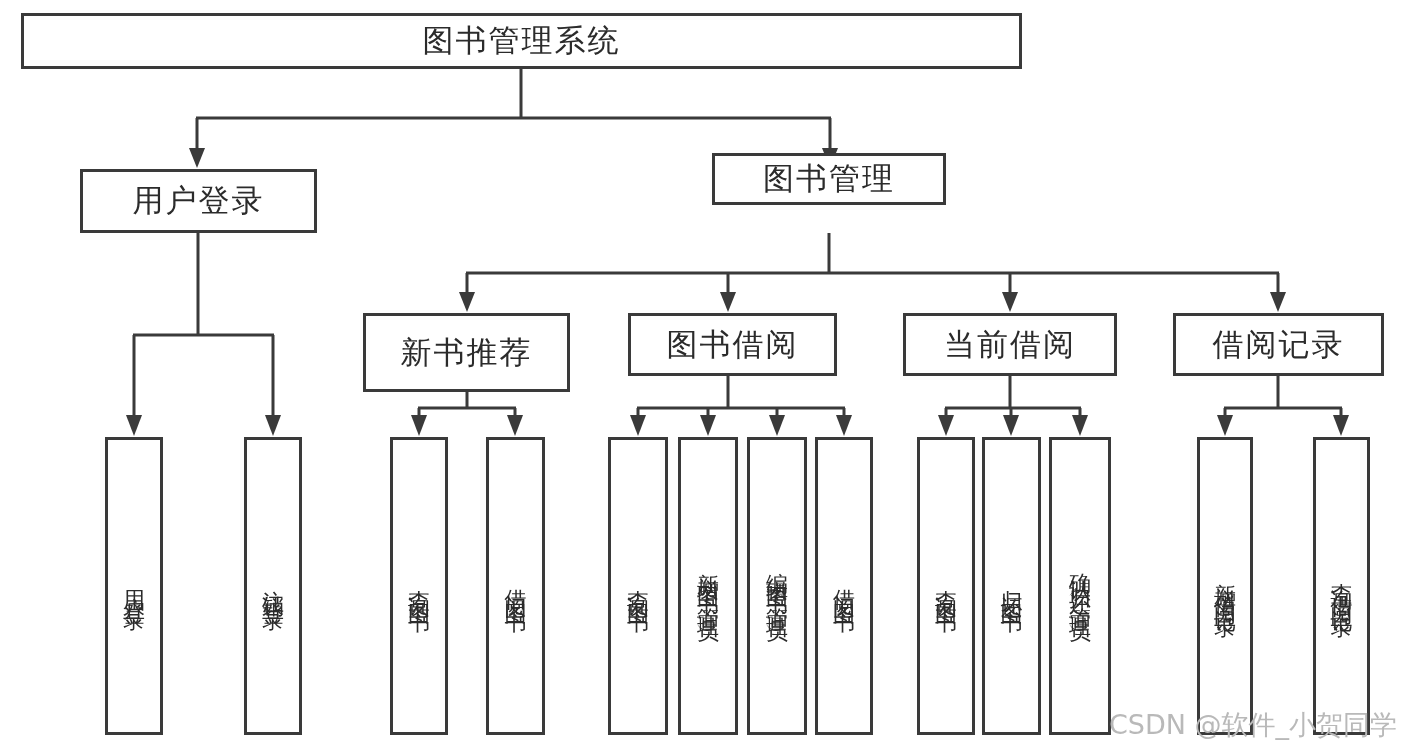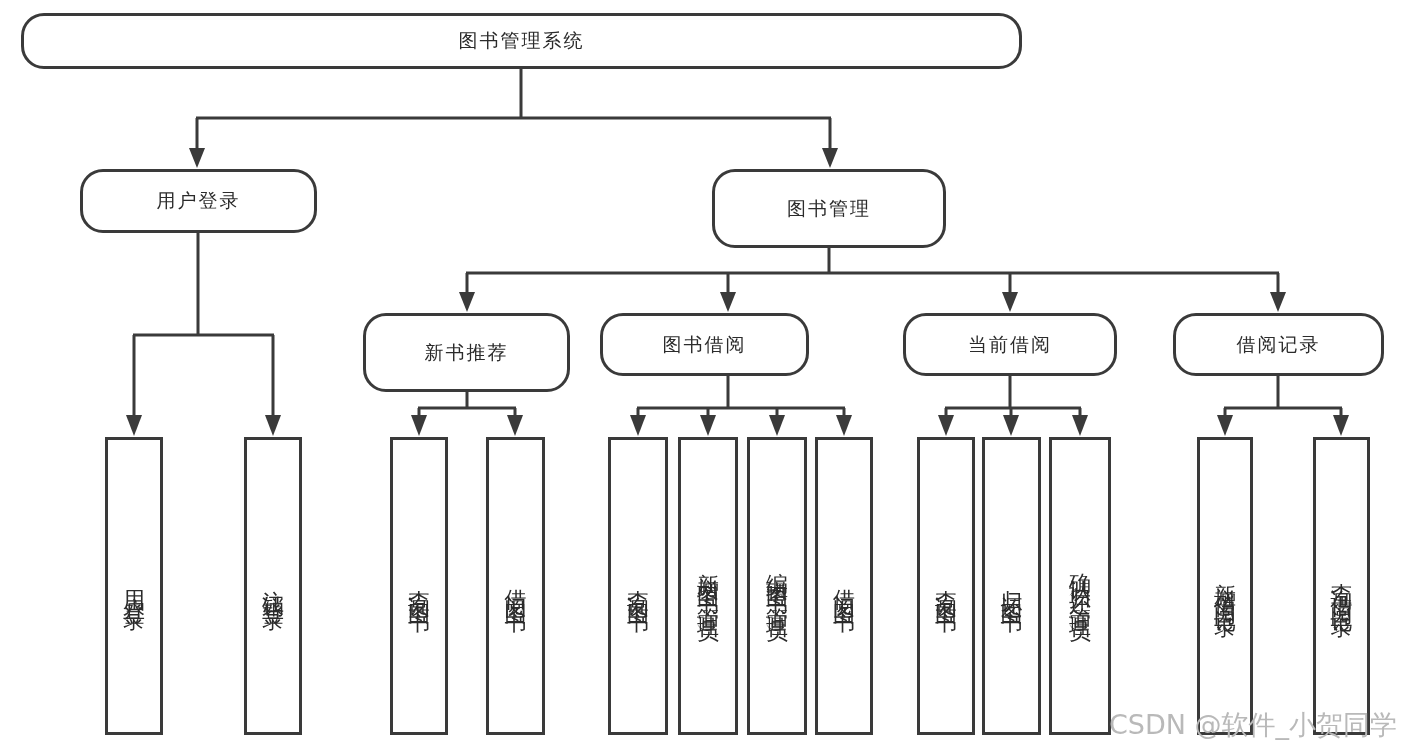--- a/index.html
+++ b/index.html
@@ -36,24 +36,23 @@
     position: absolute;
     box-sizing: border-box;
     border: 3px solid var(--line, #3a3a3a);
     background: var(--box_background, #ffffff);
     display: flex;
     align-items: center;
     justify-content: center;
     color: var(--text, #2b2b2b);
   }
   .h-node {
-    font-size: 19px;
+    font-size: 31px;
     letter-spacing: 2px;
     white-space: nowrap;
-    border-radius: 23px;
   }
   .v-node {
     font-size: 22px;
   }
   .v-node span {
     writing-mode: vertical-rl;
     letter-spacing: 7px;
     line-height: 1;
   }
   .watermark {
@@ -109,28 +108,28 @@
     </g>
   </svg>
 
   <div class="node h-node" style="left:21px;top:13px;width:1001px;height:56px">
     <span>图书管理系统</span>
   </div>
 
   <div class="node h-node" style="left:80px;top:169px;width:237px;height:64px">
     <span>用户登录</span>
   </div>
-  <div class="node h-node" style="left:712px;top:169px;width:234px;height:79px">
+  <div class="node h-node" style="left:712px;top:153px;width:234px;height:52px">
     <span>图书管理</span>
   </div>
 
   <div class="node h-node" style="left:363px;top:313px;width:207px;height:79px">
     <span>新书推荐</span>
   </div>
-  <div class="node h-node" style="left:600px;top:313px;width:209px;height:63px">
+  <div class="node h-node" style="left:628px;top:313px;width:209px;height:63px">
     <span>图书借阅</span>
   </div>
   <div class="node h-node" style="left:903px;top:313px;width:214px;height:63px">
     <span>当前借阅</span>
   </div>
   <div class="node h-node" style="left:1173px;top:313px;width:211px;height:63px">
     <span>借阅记录</span>
   </div>
 
   <div class="node v-node" style="left:105px;top:437px;width:58px;height:298px">

